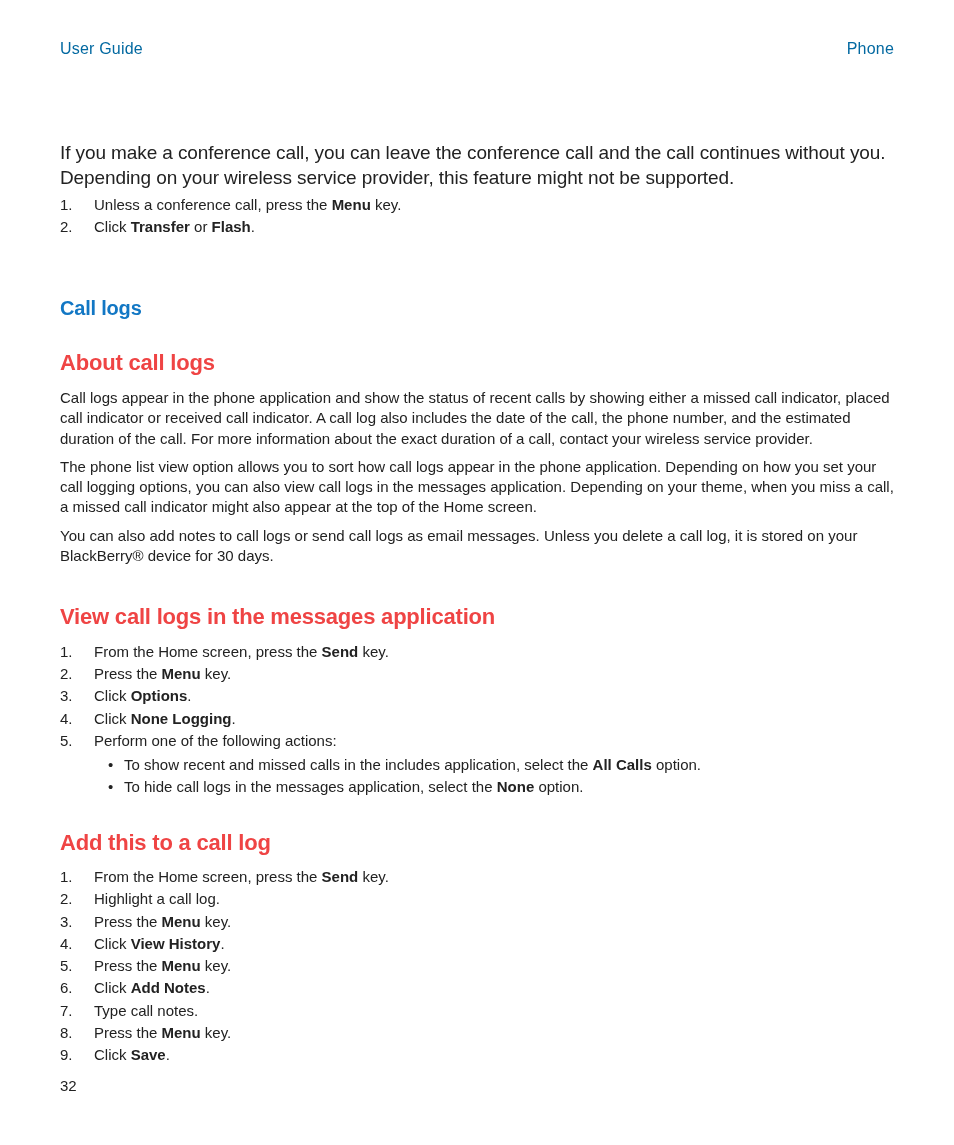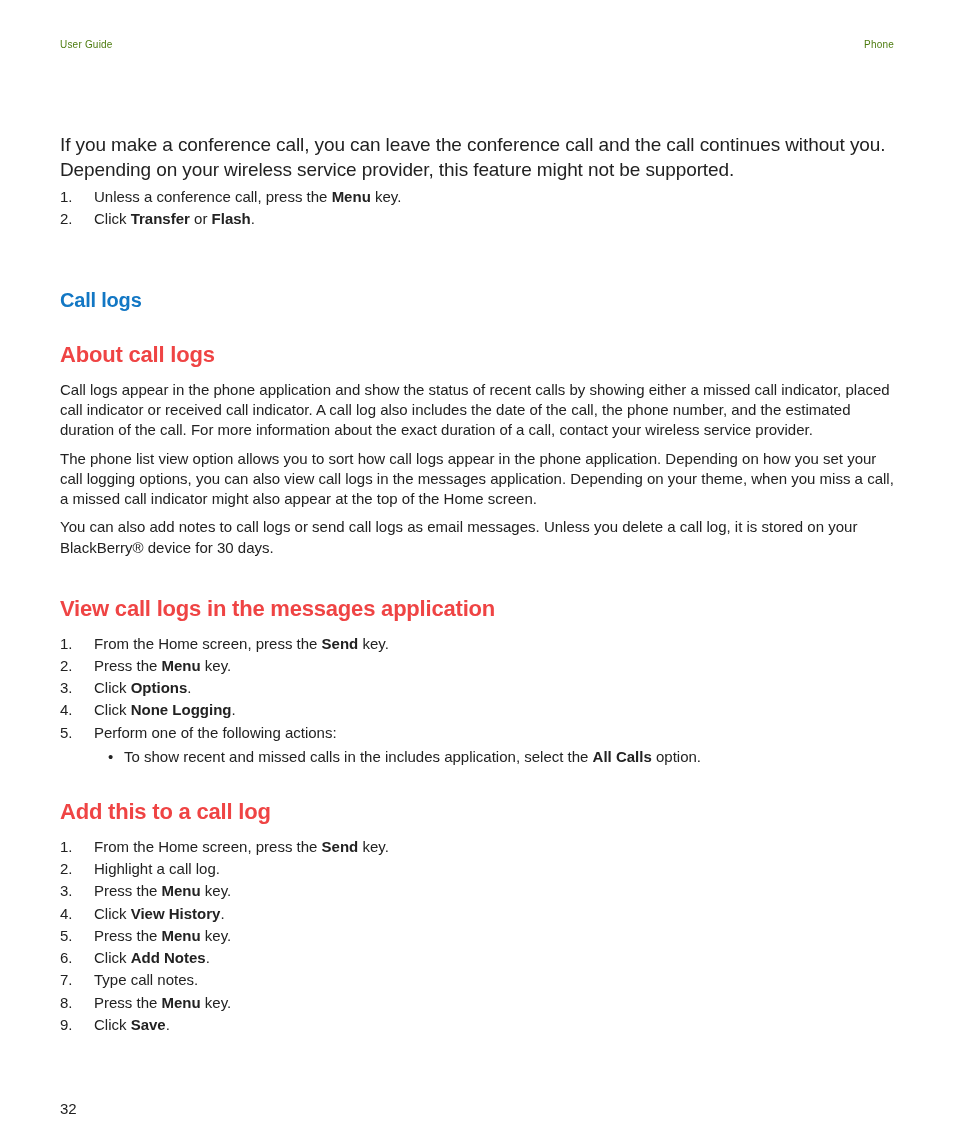--- a/index.html
+++ b/index.html
@@ -8,33 +8,33 @@
     height:1145px;
     box-sizing:border-box;
     padding:38px 60px 40px 60px;
     font-family:"Segoe UI",Tahoma,Arial,sans-serif;
     color:#222;
     font-size:15px;
     line-height:1.35;
     position:relative;
     background:#fff;
   }
-  .hdr{display:flex;justify-content:space-between;font-size:10px;color:#4d7c0f;margin-bottom:80px;letter-spacing:.2px;}
+  .hdr{display:flex;justify-content:space-between;font-size:16px;color:#0369a1;margin-bottom:80px;letter-spacing:.2px;}
   .intro{font-size:19px;font-stretch:condensed;letter-spacing:-.1px;}
   ol.num{list-style:none;padding:0;margin:4px 0 0 0;}
   ol.num>li{padding-left:34px;position:relative;margin:2px 0;}
   ol.num>li>.n{position:absolute;left:0;top:0;width:20px;text-align:left;}
   ul.bul{list-style:none;padding:0;margin:4px 0 0 0;}
   ul.bul>li{padding-left:30px;position:relative;margin:2px 0;}
   ul.bul>li::before{content:"•";position:absolute;left:14px;top:0;}
   h1.sec{color:#1277c4;font-size:20px;font-weight:700;margin:58px 0 26px 0;letter-spacing:-.2px;}
   h2.sub{font-size:22px;font-weight:700;color:#ef4444;margin:24px 0 10px 0;letter-spacing:-.2px;}
   p{margin:8px 0;}
   b{font-weight:700;}
-  .pagenum{position:absolute;left:60px;bottom:26px;font-size:15px;}
+  .pagenum{position:absolute;left:60px;bottom:49px;font-size:15px;}
   .ol-inner{margin:4px 0 0 20px;}
 </style>
 </head>
 <body>
 
 <div class="hdr">
   <span>User Guide</span>
   <span>Phone</span>
 </div>
 
@@ -61,20 +61,21 @@
 
 <h2 class="sub" style="margin-top:36px;">View call logs in the messages application</h2>
 <ol class="num">
   <li><span class="n">1.</span><span>From the Home screen, press the </span><b>Send</b><span> key.</span></li>
   <li><span class="n">2.</span><span>Press the </span><b>Menu</b><span> key.</span></li>
   <li><span class="n">3.</span><span>Click </span><b>Options</b><span>.</span></li>
   <li><span class="n">4.</span><span>Click </span><b>None Logging</b><span>.</span></li>
   <li><span class="n">5.</span><span>Perform one of the following actions:</span>
     <ul class="bul ol-inner">
       <li><span>To show recent and missed calls in the includes application, select the </span><b>All Calls</b><span> option.</span></li>
+      <li><span>To hide call logs in the messages application, select the </span><b>None</b><span> option.</span></li>
     </ul>
   </li>
 </ol>
 
 <h2 class="sub" style="margin-top:30px;">Add this to a call log</h2>
 <ol class="num">
   <li><span class="n">1.</span><span>From the Home screen, press the </span><b>Send</b><span> key.</span></li>
   <li><span class="n">2.</span><span>Highlight a call log.</span></li>
   <li><span class="n">3.</span><span>Press the </span><b>Menu</b><span> key.</span></li>
   <li><span class="n">4.</span><span>Click </span><b>View History</b><span>.</span></li>

